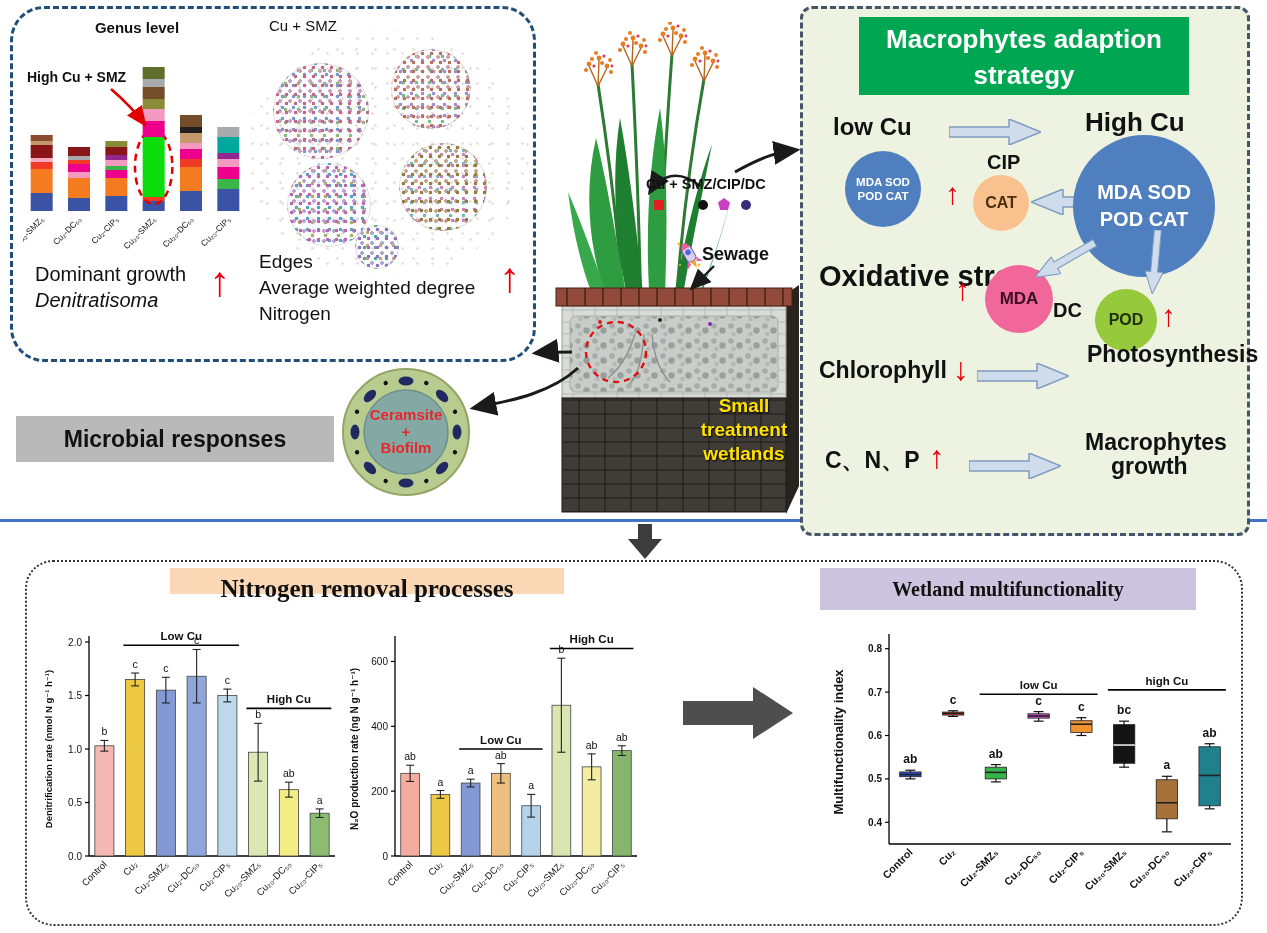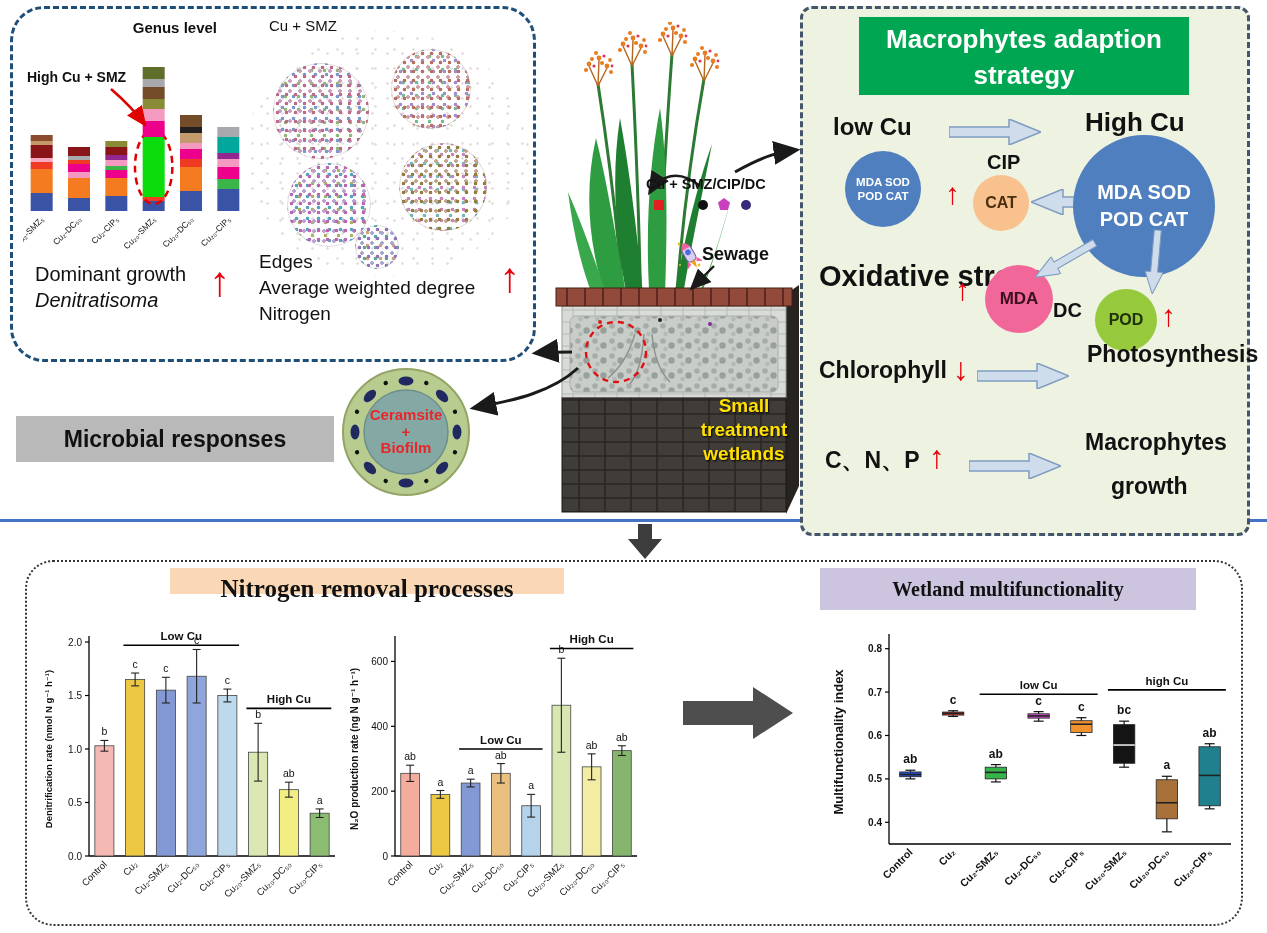--- a/index.html
+++ b/index.html
@@ -6,21 +6,21 @@
   .canvas{position:relative;width:1267px;height:933px;background:#fff;overflow:hidden;
           font-family:"Liberation Sans","DejaVu Sans",sans-serif;color:#111;}
   .a{position:absolute;}
   .serif{font-family:"Liberation Serif","DejaVu Serif",serif;}
   svg text{font-family:"Liberation Sans","DejaVu Sans",sans-serif;}
   .hline{position:absolute;left:0;top:519px;width:100%;height:2.5px;background:var(--divider-blue);z-index:0;}
 
   
   .tl-box{position:absolute;left:10px;top:6px;width:520px;height:350px;background:#fff;
           border:3px dashed #1f4e79;border-radius:34px;z-index:1;}
-  .genus-title{position:absolute;left:44px;top:10px;width:160px;text-align:right;font-weight:bold;font-size:15px;}
+  .genus-title{position:absolute;left:44px;top:10px;width:160px;text-align:center;font-weight:bold;font-size:15px;}
   .genus-annot{position:absolute;left:14px;top:60px;font-weight:bold;font-size:14px;}
   .net-title{position:absolute;left:256px;top:8px;font-weight:normal;font-size:15px;}
   .net-host{position:absolute;left:236px;top:26px;width:276px;height:238px;}
   .net-bg{position:absolute;left:-4px;top:-4px;right:-4px;bottom:-4px;border-radius:50%;opacity:.45;
     background-image:radial-gradient(#c9b4c6 1px,transparent 1.6px),radial-gradient(#b9c4a8 1px,transparent 1.6px);
     background-size:15px 15px,19px 19px;background-position:0 0,7px 9px;}
   .cluster{position:absolute;border-radius:50%;
     background-image:
       radial-gradient(#c06a8a 1.6px,transparent 2.1px),
       radial-gradient(#7a9ad0 1.6px,transparent 2.1px),
@@ -362,21 +362,21 @@
       <polygon points="0,8 60,8 60,0 92,13 60,26 60,18 0,18" fill="var(--arrow-fill)" stroke="var(--arrow-stroke)" stroke-width="1.5"></polygon>
     </svg>
     <div class="txt" style="left:284px;top:332px;font-size:23px;">Photosynthesis</div>
 
     <div class="txt" style="left:22px;top:436px;font-size:23px;">C、N、P</div>
     <span class="red-up" style="left:126px;top:432px;font-size:32px;">↑</span>
     <svg class="barrow" style="left:166px;top:444px;" width="92" height="26">
       <polygon points="0,8 60,8 60,0 92,13 60,26 60,18 0,18" fill="var(--arrow-fill)" stroke="var(--arrow-stroke)" stroke-width="1.5"></polygon>
     </svg>
     <div class="txt" style="left:282px;top:420px;font-size:23px;">Macrophytes</div>
-    <div class="txt" style="left:308px;top:464px;font-size:23px;">growth</div>
+    <div class="txt" style="left:308px;top:444px;font-size:23px;">growth</div>
   </section>
 
   <svg class="a" style="left:628px;top:524px;z-index:3;" width="34" height="36">
     <polygon points="10,0 24,0 24,15 34,15 17,35 0,15 10,15" fill="#3c3c3c"></polygon>
   </svg>
 
   <section class="bottom-box">
     <div class="titleN serif">Nitrogen removal processes</div>
     <div class="titleW serif">Wetland multifunctionality</div>
     <div class="chart" style="left:12px;top:50px;width:304px;height:308px;"><svg width="304" height="308">

